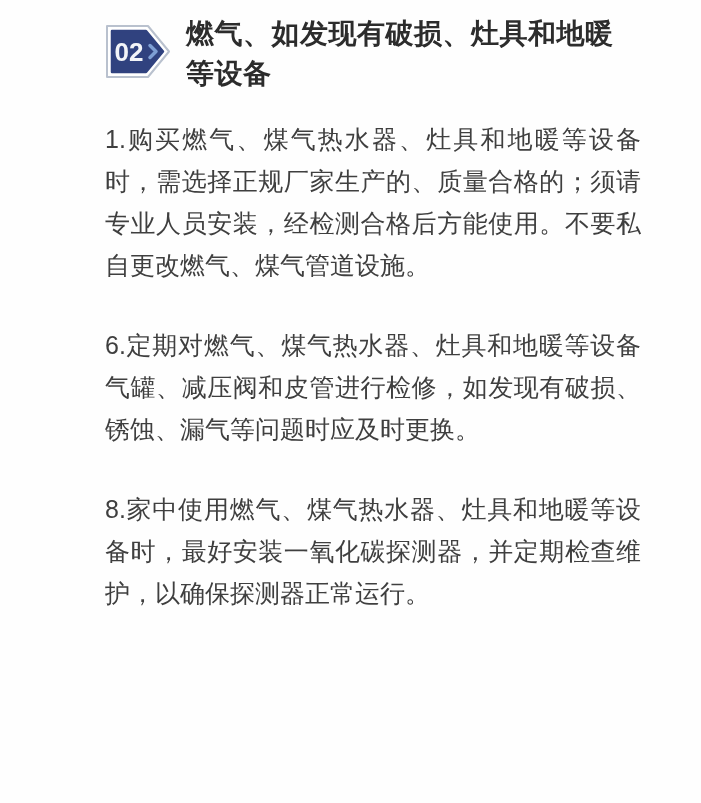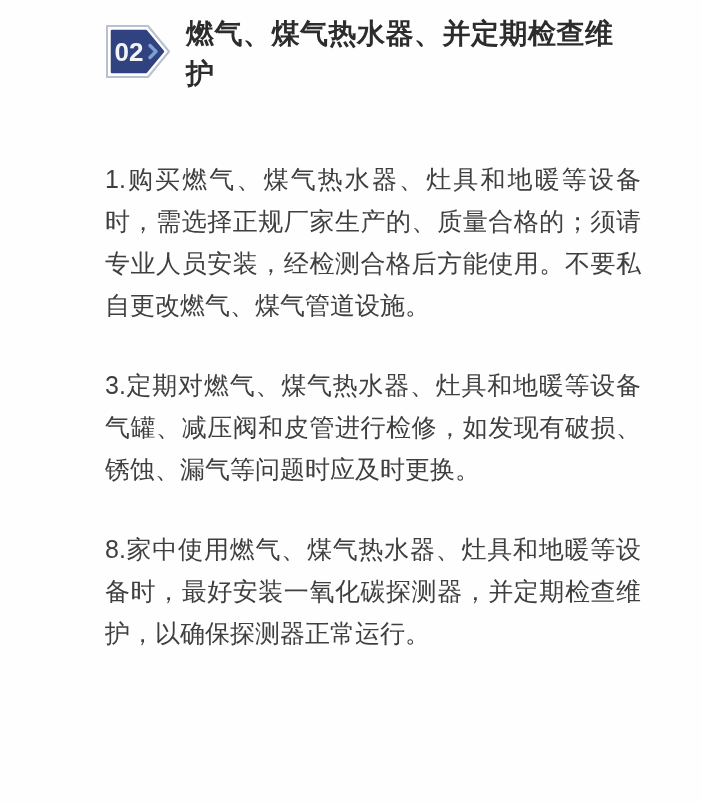--- a/index.html
+++ b/index.html
@@ -26,21 +26,21 @@
   .page-title {
     margin: 0;
     font-size: 28px;
     line-height: 40px;
     font-weight: bold;
     color: #2c2c2c;
     letter-spacing: 0.5px;
   }
   .content {
     padding: 0 60px 0 105px;
-    margin-top: 64px;
+    margin-top: 24px;
   }
   .content p {
     margin: 0 0 38px 0;
     font-size: 25px;
     line-height: 42px;
     color: #3f3f3f;
     text-align: justify;
     text-justify: inter-ideograph;
   }
   .content p:last-child {
@@ -50,20 +50,20 @@
 </head>
 <body style="background: rgb(254, 254, 254);">
 
 <div class="header">
   <svg class="badge" width="68" height="56" viewBox="0 0 68 56" aria-hidden="true">
     <polygon points="2,2 43,2 64,27.5 43,53 2,53" fill="#ffffff" stroke-width="2" stroke-linejoin="round" stroke="#b9c1ce"></polygon>
     <polygon points="7,7 41,7 58,27.5 41,48 7,48" stroke="#30427f" stroke-width="2.5" stroke-linejoin="round" fill="#30427f"></polygon>
     <text x="24" y="37" font-size="26" font-weight="bold" font-family="Liberation Sans, DejaVu Sans, sans-serif" text-anchor="middle" fill="#f2f4f8">02</text>
     <polyline points="45,21.5 51,27.5 45,33.5" fill="none" stroke-width="3.5" stroke-linecap="round" stroke-linejoin="round" stroke="#7e9fd4"></polyline>
   </svg>
-  <h1 class="page-title">燃气、煤气热水器、并定期检查维护</h1>
+  <h1 class="page-title">燃气、如发现有破损、灶具和地暖等设备</h1>
 </div>
 
 <div class="content">
   <p>1.购买燃气、煤气热水器、灶具和地暖等设备时，需选择正规厂家生产的、质量合格的；须请专业人员安装，经检测合格后方能使用。不要私自更改燃气、煤气管道设施。</p>
-  <p>3.定期对燃气、煤气热水器、灶具和地暖等设备气罐、减压阀和皮管进行检修，如发现有破损、锈蚀、漏气等问题时应及时更换。</p>
+  <p>6.定期对燃气、煤气热水器、灶具和地暖等设备气罐、减压阀和皮管进行检修，如发现有破损、锈蚀、漏气等问题时应及时更换。</p>
   <p>8.家中使用燃气、煤气热水器、灶具和地暖等设备时，最好安装一氧化碳探测器，并定期检查维护，以确保探测器正常运行。</p>
 </div>
 
 </body></html>

